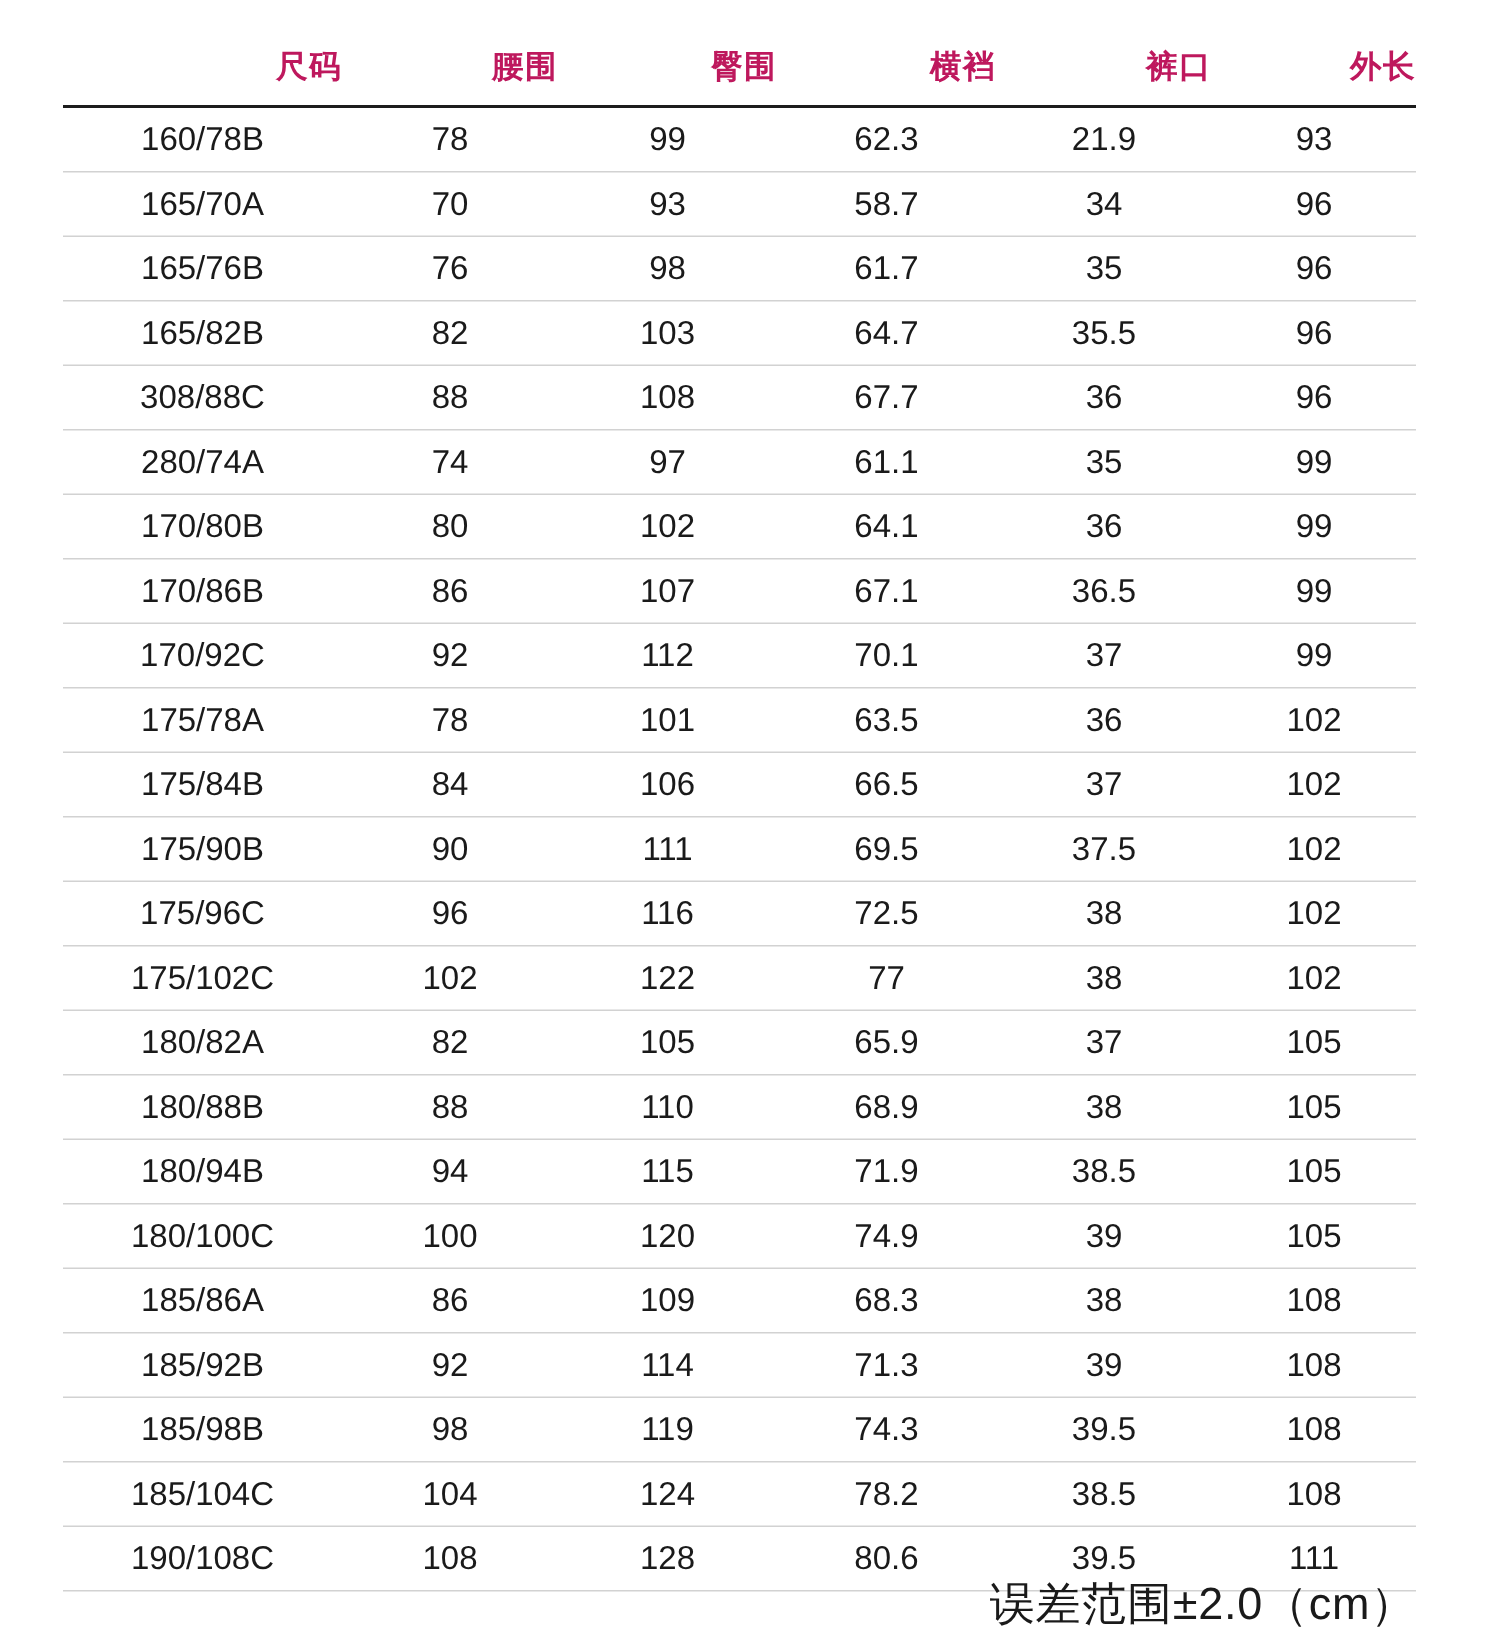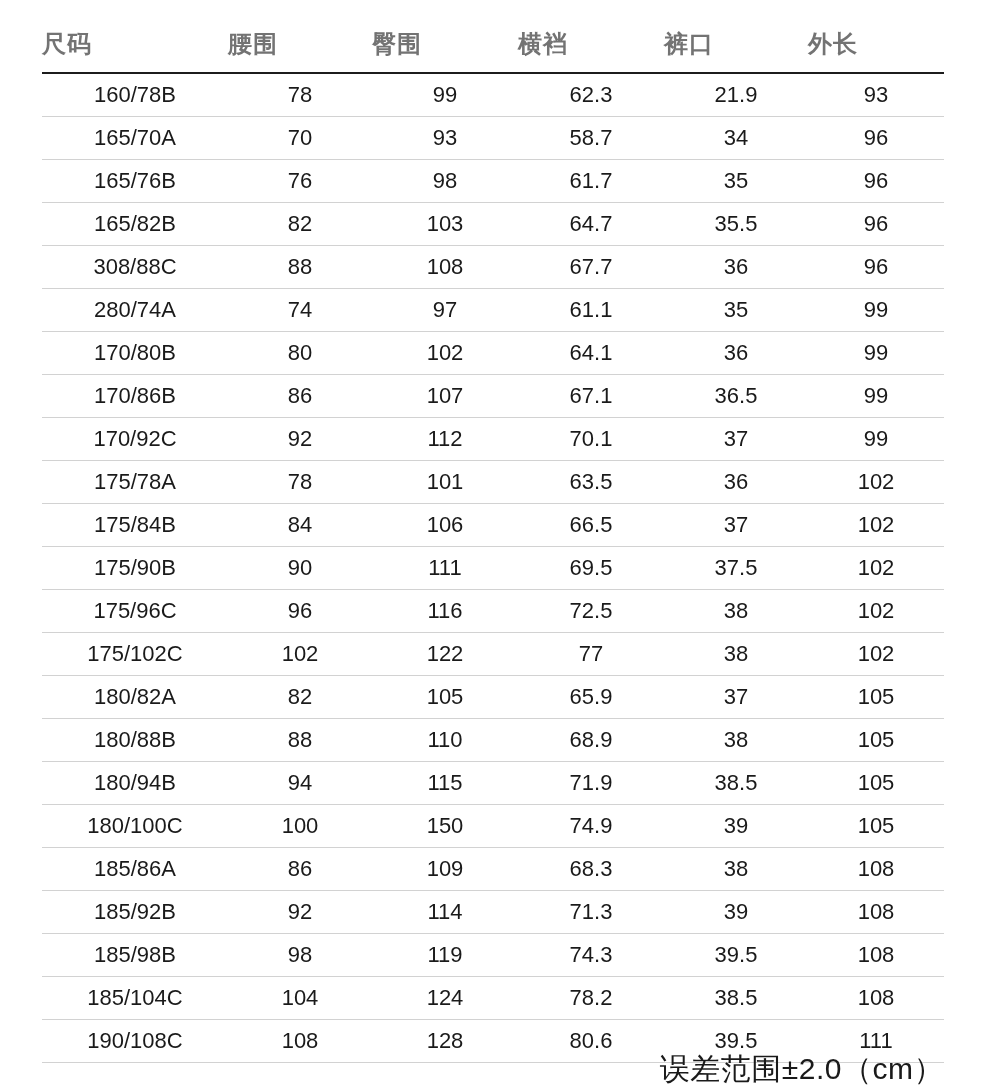--- a/index.html
+++ b/index.html
@@ -38,24 +38,24 @@
   }
 
   table.size-table col.c-size   { width: 186px; }
   table.size-table col.c-waist  { width: 144px; }
   table.size-table col.c-hip    { width: 146px; }
   table.size-table col.c-thigh  { width: 146px; }
   table.size-table col.c-cuff   { width: 144px; }
   table.size-table col.c-length { width: 136px; }
 
   table.size-table thead th {
-    font-size: 24px;
+    font-size: 21px;
     font-weight: bold;
-    color: #737373;
-    text-align: left;
+    color: #be185d;
+    text-align: right;
     padding: 0 0 12px 0;
     height: 30px;
     vertical-align: bottom;
     letter-spacing: 1px;
     border: none;
   }
 
   table.size-table thead tr {
     border-bottom: 2px solid #1c1c1c;
   }
@@ -244,21 +244,21 @@
             <td>180/94B</td>
             <td>94</td>
             <td>115</td>
             <td>71.9</td>
             <td>38.5</td>
             <td>105</td>
           </tr>
           <tr>
             <td>180/100C</td>
             <td>100</td>
-            <td>150</td>
+            <td>120</td>
             <td>74.9</td>
             <td>39</td>
             <td>105</td>
           </tr>
           <tr>
             <td>185/86A</td>
             <td>86</td>
             <td>109</td>
             <td>68.3</td>
             <td>38</td>

